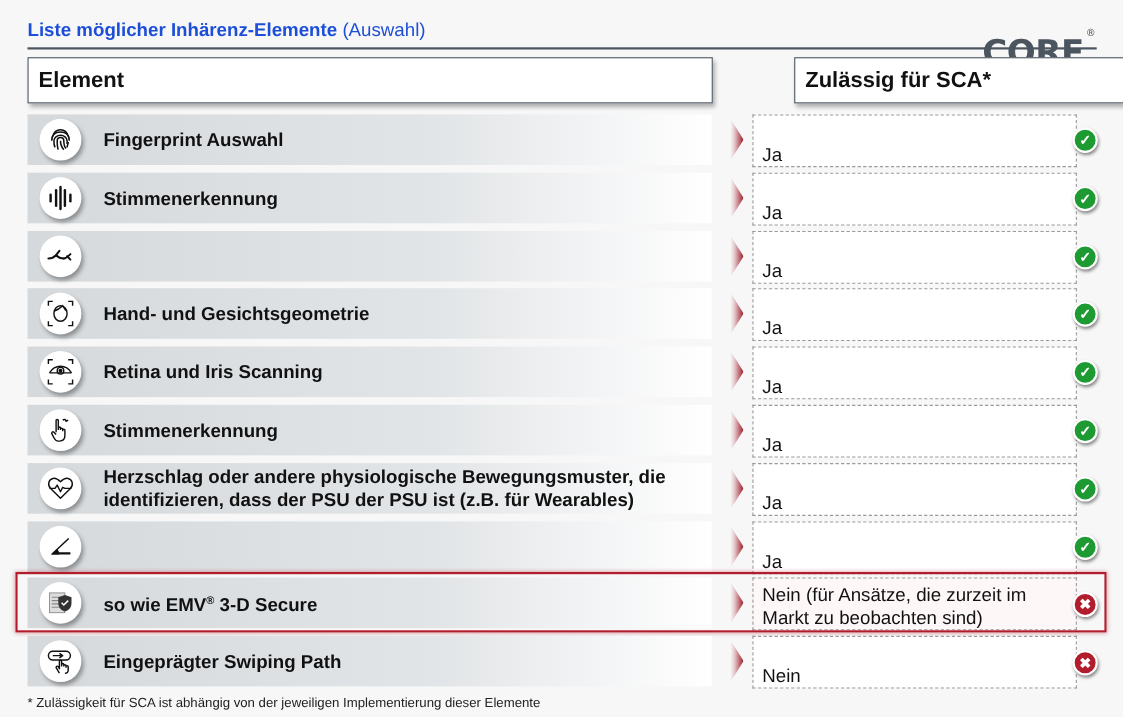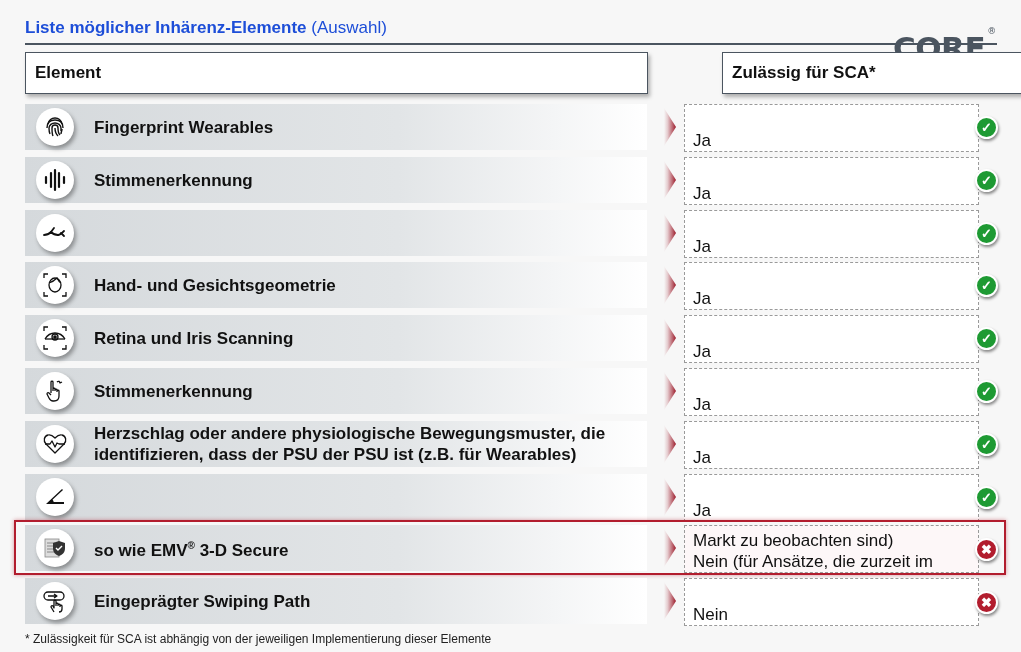--- a/index.html
+++ b/index.html
@@ -22,21 +22,21 @@
   .logo {
     position:absolute; left:893px; top:6px;
     font-size:31px; font-weight:bold; color:#4b5560; letter-spacing:-0.5px;
     font-family:"DejaVu Sans", sans-serif;
     margin-top:24px;
   }
   .logo sup { font-size:9px; font-weight:normal; position:relative; top:-14px; margin-left:2px; }
   .hdr {
     position:absolute; top:52px; height:42px; background:#fff;
     border:1px solid #4b5560; box-shadow:2px 3px 4px rgba(0,0,0,0.3);
-    box-sizing:border-box; font-weight:bold; font-size:17px;
+    box-sizing:border-box; font-weight:bold; font-size:20px;
     display:flex; align-items:center; padding-left:9px;
   }
   .hdr-left { left:25px; width:623px; }
   .hdr-right { left:722px; width:306px; }
 
   .row {
     position:absolute; left:25px; width:622px;
     background:linear-gradient(90deg,#d5d9dc 0%,#e2e5e7 60%,#f4f5f6 85%,#ffffff 100%);
     display:flex; align-items:center;
   }
@@ -98,21 +98,21 @@
   <div class="icon-circle" style="top:4px">
     <svg viewBox="0 0 26 26" fill="none" stroke="#111" stroke-width="1.4">
       <path d="M6 10c1-4 4-6 7-6s6 2 7 6"></path>
         <path d="M5 14c0-5 3-8 8-8s8 3 8 8"></path>
       <path d="M8 20c-1-2-1-4-1-6 0-3 3-5 6-5s6 2 6 5v3"></path>
         <path d="M11 22c-1-2-1-5-1-8 0-2 1-3 3-3s3 1 3 3c0 3 0 5 2 7"></path>
       <path d="M13 14c0 3 1 6 3 8"></path>
         <path d="M19 20c0-2 1-3 1-5"></path>
     </svg>
   </div>
-  <div class="row-label">Fingerprint Wearables</div>
+  <div class="row-label">Fingerprint Auswahl</div>
 </div>
 <div class="arrow-wrap" style="top:108px"></div>
 <div class="val" style="top:104px;height:48px">
     <span>Ja</span>
   </div>
 <div class="status ok" style="top:116px">✓</div>
 
 <div class="row" style="top:157px;height:46px">
   <div class="icon-circle" style="top:4px">
     <svg viewBox="0 0 26 26" stroke="#111" stroke-width="2.2" stroke-linecap="round">
@@ -240,22 +240,22 @@
       <path d="M14 13l2 2 4-4" stroke="#fff" stroke-width="1.4" fill="none"></path>
     </svg>
   </div>
   <div class="row-label">
     <div><span>so wie EMV</span><sup>®</sup><span> 3-D Secure</span></div>
   </div>
 </div>
 <div class="arrow-wrap" style="top:529px"></div>
 <div class="val" style="top:525px;height:48px;background:#fdf7f8">
   <div>
+    <div>Nein (für Ansätze, die zurzeit im</div>
     <div>Markt zu beobachten sind)</div>
-    <div>Nein (für Ansätze, die zurzeit im</div>
   </div>
 </div>
 <div class="status no" style="top:538px">✖</div>
 <div class="highlight"></div>
 
 <div class="row" style="top:578px;height:46px">
   <div class="icon-circle" style="top:4px">
     <svg viewBox="0 0 26 26" fill="none" stroke="#111" stroke-width="1.3" stroke-linejoin="round">
       <rect x="2" y="4" width="20" height="8" rx="4"></rect>
       <path d="M6 8h9M12 6l3 2-3 2"></path>

